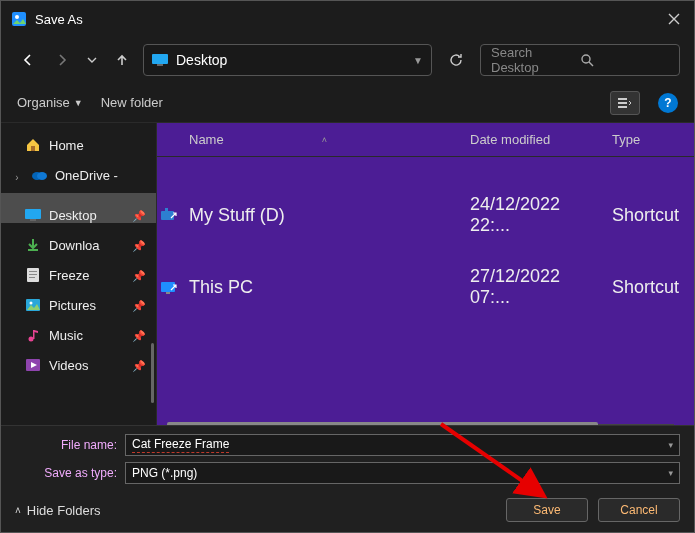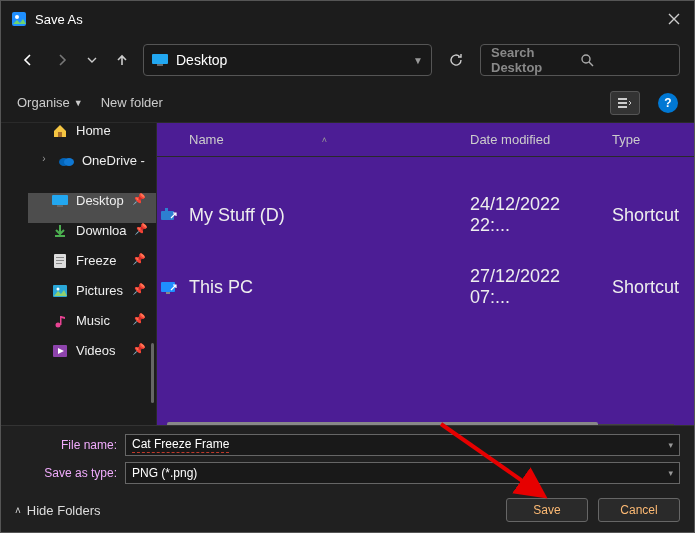--- a/index.html
+++ b/index.html
@@ -10,29 +10,29 @@
 .titlebar .spacer { flex: 1; }
 .titlebar .close { width: 40px; height: 36px; display: flex; align-items: center; justify-content: center; color: #ccc; font-size: 14px; margin-right:-10px;}
 .navrow { height: 46px; display: flex; align-items: center; padding: 0 14px; gap: 8px; }
 .navbtn { width: 26px; height: 28px; display: flex; align-items: center; justify-content: center; color: #ccc; font-size: 14px; }
 .navbtn.small { width: 18px; }
 .addressbox { flex: 1; height: 32px; background: #191919; border: 1px solid #555; border-radius: 4px; display: flex; align-items: center; padding: 0 8px; color: #fff; font-size: 14px; gap: 8px; }
 .addressbox .seg { flex: 1; }
 .addressbox .chev { color: #999; font-size: 10px; }
 .refresh { width: 32px; display:flex; align-items:center; justify-content:center; color:#ccc; }
 .searchbox { width: 200px; height: 32px; background: #191919; border: 1px solid #555; border-radius: 4px; display: flex; align-items: center; padding: 0 10px; color: #888; font-size: 13px; }
-.searchbox span { flex:1;font-weight:bold; }
+.searchbox span { flex:1; }
 .toolbar { height: 40px; display: flex; align-items: center; padding: 0 16px; gap: 18px; color:#ccc; font-size:13px; border-bottom:1px solid #2a2a2a;}
 .toolbar .org { display:flex; align-items:center; gap:4px;}
 .toolbar .spacer{flex:1;}
 .viewsel { width:30px; height:24px; background:#333; border:1px solid #555; border-radius:3px; display:flex; align-items:center; justify-content:center;}
 .help { width:20px; height:20px; border-radius:50%; background:#0078d4; color:#fff; display:flex; align-items:center; justify-content:center; font-size:12px; font-weight:bold;}
 .body { flex:1; display:flex; overflow:hidden; }
 .sidebar { width:156px; background:#1c1c1c; border-right:1px solid #2a2a2a; overflow:hidden; position:relative;}
-.side-item { height:30px; display:flex; align-items:flex-start; padding:0 6px 0 24px; color:#eee; font-size:13px; gap:8px; white-space:nowrap; overflow:hidden;margin-left:27px;}
+.side-item { height:30px; display:flex; align-items:flex-end; padding:0 6px 0 24px; color:#eee; font-size:13px; gap:8px; white-space:nowrap; overflow:hidden;}
 .side-item.root { padding-left: 24px; }
 .side-item.l1 { padding-left: 10px; }
 .side-item .exp { width:12px; color:#999; font-size:10px; text-align:center;}
 .side-item .ic { width:16px; height:16px; flex-shrink:0; display:flex; align-items:center; justify-content:center;}
 .side-item .pin { margin-left:auto; color:#888; font-size:11px; padding-right:4px;}
 .side-item.selected { background:#4d4d4d; }
 .side-sep { height:10px; }
 .side-scroll { position:absolute; right:2px; top:220px; width:3px; height:60px; background:#666; border-radius:2px;}
 .filepane { flex:1; display:flex; flex-direction:column; background:#4c1d95;}
 .colhead { height:34px; display:flex; align-items:center; color:#ccc; font-size:13px; border-bottom:1px solid #2a2a2a;}

